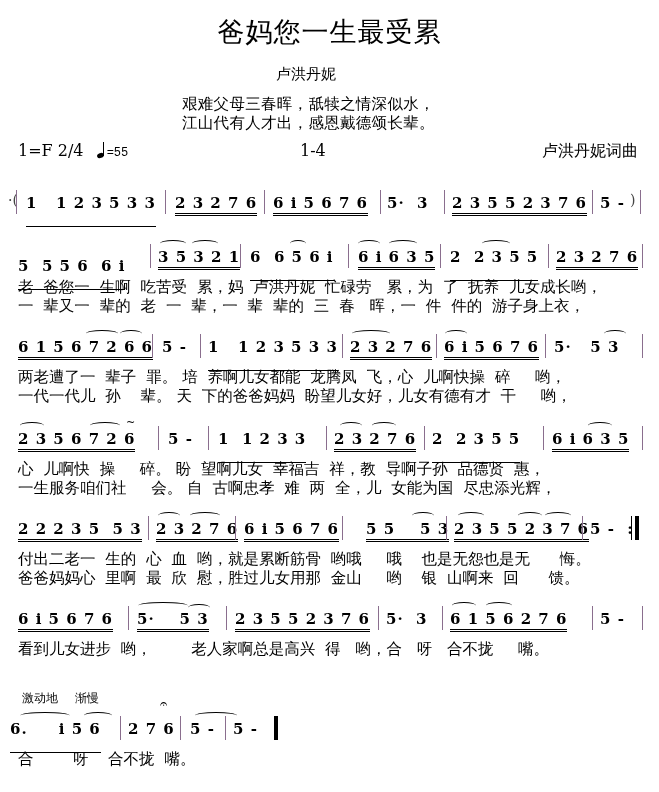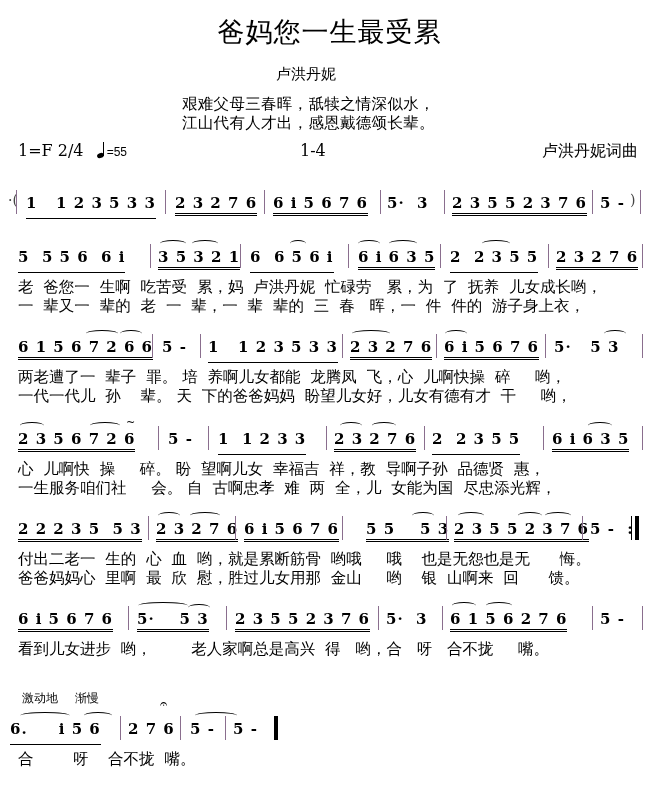--- a/index.html
+++ b/index.html
@@ -6,27 +6,27 @@
   body { width:659px; height:792px; position:relative; overflow:hidden; font-family:"DejaVu Serif", serif; color:#000; }
   .title { position:absolute; top:14px; left:0; width:659px; text-align:center; font-size:27px; font-family:"DejaVu Sans", sans-serif; letter-spacing:1px; }
   .author { position:absolute; top:65px; left:276px; font-size:15px; font-family:"DejaVu Sans", sans-serif; }
   .verse { position:absolute; left:182px; font-size:15.5px; font-family:"DejaVu Sans", sans-serif; letter-spacing:0.3px; }
   .v1 { top:94px; } .v2 { top:113px; }
   .meta { position:absolute; top:141px; font-size:16px; font-family:"DejaVu Serif", serif; }
   .key { left:18px; }
   .tempo-note { display:inline-block; position:relative; width:10px; height:16px; vertical-align:-2px; margin-left:8px; }
   .tempo-note .head { position:absolute; left:0; bottom:0; width:7px; height:5px; border-radius:50%; background:#000; transform:rotate(-20deg); }
   .tempo-note .stem { position:absolute; left:6px; bottom:2px; width:1px; height:14px; background:#000; }
-  .tempo-val { font-size:12px; font-family:Liberation Sans, sans-serif; }
+  .tempo-val { font-size:12px; font-family:Liberation Mono, monospace; }
   .pageno { left:300px; }
   .credit { right:21px; font-family:Liberation Sans, sans-serif; }
 
   .row { position:absolute; left:0; width:659px; }
   .measure { position:absolute; top:0; height:26px; font-weight:bold; font-size:15px; font-family:"DejaVu Serif", serif; white-space:pre; letter-spacing:1px; }
-  .measure .u1 { border-bottom:1.3px solid #000; padding-bottom:6px; }
+  .measure .u1 { border-bottom:1.3px solid #000; padding-bottom:14px; }
   .measure .u2 { border-bottom:3.5px double #000; padding-bottom:1px; }
   .bar { position:absolute; top:-4px; width:1px; height:24px; background:#8a6e8e; }
   .endbar { position:absolute; top:-4px; width:4px; height:24px; background:#000; }
   .endbar-thin { position:absolute; top:-4px; width:1px; height:24px; background:#000; }
   .lyrics { position:absolute; left:18px; font-size:15.5px; font-family:"DejaVu Sans", sans-serif; white-space:pre; letter-spacing:0px; }
   .l1 { top:29px; } .l2 { top:48px; }
   .slur { position:absolute; border-top:1px solid #000; border-radius:50% 50% 0 0; height:6px; }
   .small { position:absolute; font-size:12px; font-family:"DejaVu Sans", sans-serif; }
   .paren { position:absolute; font-size:14px; color:#444; font-weight:normal; }
   .fermata { position:absolute; font-size:11px; }
@@ -64,21 +64,21 @@
   <div class="bar" style="left:640px;"></div>
 </div>
 
 <div class="row" style="top:248px;">
   <span class="slur" style="left:160px;top:-8px;width:26px;"></span>
   <span class="slur" style="left:192px;top:-8px;width:26px;"></span>
   <span class="slur" style="left:290px;top:-8px;width:16px;"></span>
   <span class="slur" style="left:358px;top:-8px;width:22px;"></span>
   <span class="slur" style="left:389px;top:-8px;width:28px;"></span>
   <span class="slur" style="left:482px;top:-8px;width:28px;"></span>
-  <span class="measure" style="left:18px;"><span class="u1">5  5 5 6  6 i</span></span>
+  <span class="measure" style="left:18px;margin-top:9px;"><span class="u1">5  5 5 6  6 i</span></span>
   <div class="bar" style="left:150px;"></div>
   <span class="measure" style="left:158px;"><span class="u2">3 5 3 2 1</span></span>
   <div class="bar" style="left:240px;"></div>
   <span class="measure" style="left:250px;text-align:right;"><span class="u1">6  6 5 6 i</span></span>
   <div class="bar" style="left:348px;"></div>
   <span class="measure" style="left:358px;"><span class="u2">6 i 6 3 5</span></span>
   <div class="bar" style="left:440px;"></div>
   <span class="measure" style="left:450px;"><span class="u1">2  2 3 5 5</span></span>
   <div class="bar" style="left:548px;"></div>
   <span class="measure" style="left:556px;"><span class="u2">2 3 2 7 6</span></span>

